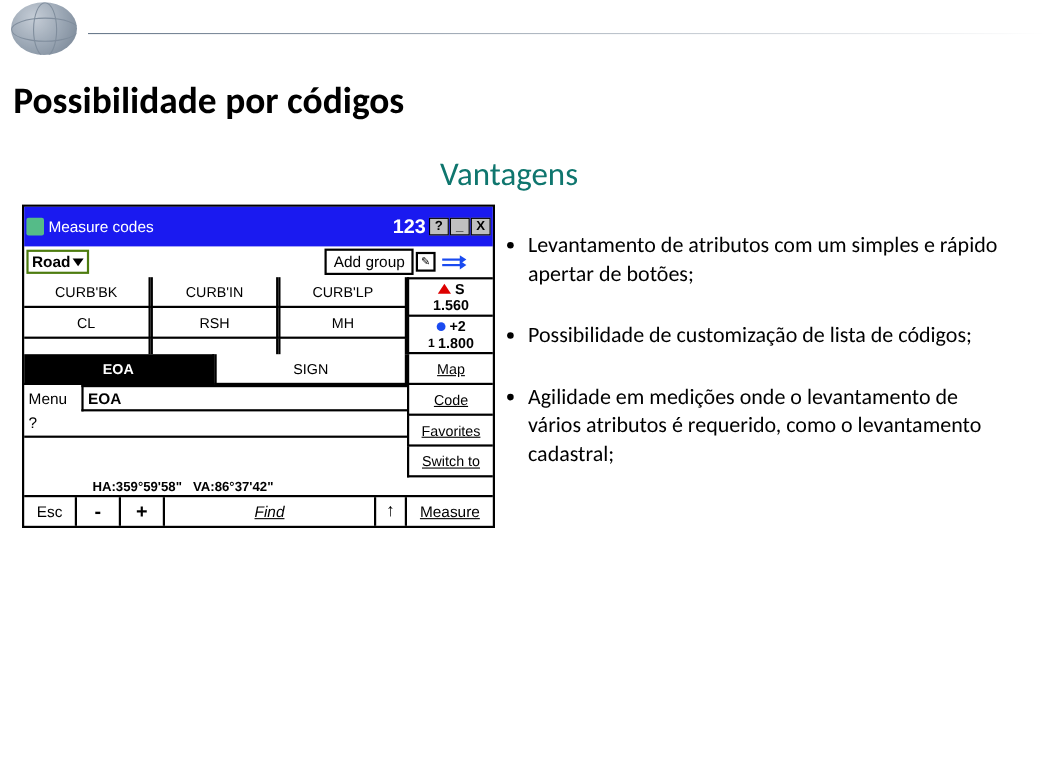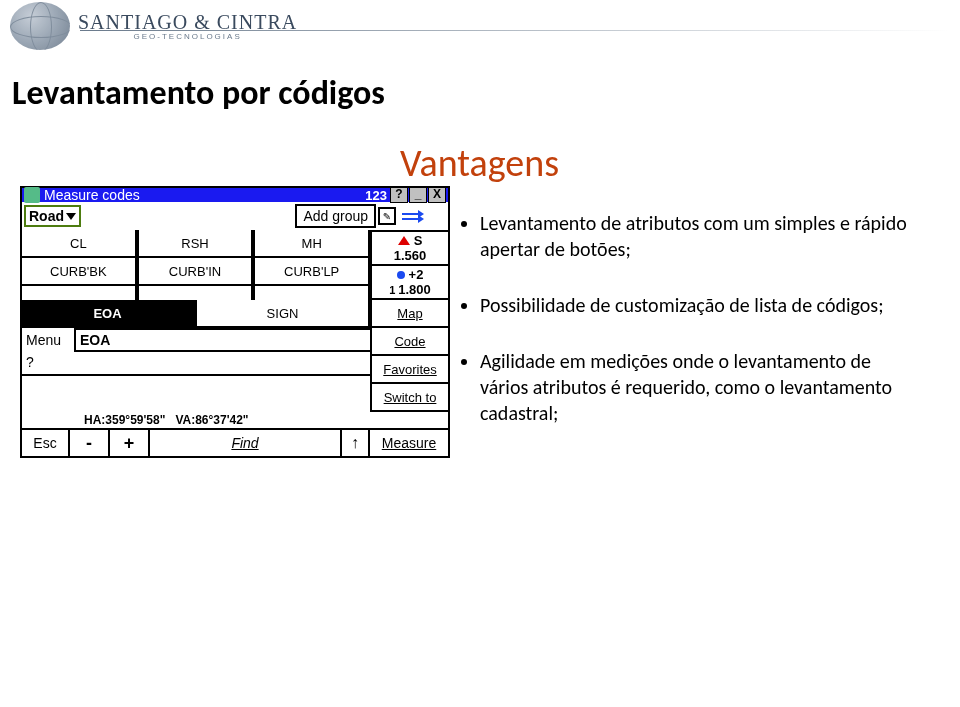--- a/index.html
+++ b/index.html
@@ -10,33 +10,33 @@
 .globe::before, .globe::after { content:""; position:absolute; border:1px solid #6a7a8c; border-radius:50%; }
 .globe::before { width:60px; height:20px; top:14px; left:0; }
 .globe::after { width:20px; height:48px; left:20px; top:0; }
 .brand { display:flex; flex-direction:column; }
 .brand-name { font-family: "Trajan Pro", "Times New Roman", serif; font-size: 20px; color:#3a4a5e; letter-spacing:1px; font-variant: small-caps; }
 .brand-sub { font-size:8px; color:#6a7a8c; letter-spacing:2px; text-align:center; margin-top:-2px; }
 .top-rule { position:absolute; top:30px; left:80px; right:10px; height:1px; background:linear-gradient(to right, #6a7a8c, rgba(106,122,140,0)); }
 
 .page-title { position:absolute; top:72px; left:12px; font-size:34px; font-weight:bold; color:#000; font-family: Calibri, Arial, sans-serif; }
 
-.subtitle { position:absolute; top:140px; left:400px; font-size:38px; color:#c2410c; font-family: Calibri, Arial, sans-serif; }
+.subtitle { position:absolute; top:140px; left:400px; font-size:30px; color:#0f766e; font-family: Calibri, Arial, sans-serif; }
 
 .bullets { position:absolute; top:210px; left:480px; width:430px; font-family: Calibri, Arial, sans-serif; font-size:20px; color:#000; line-height:1.3; }
 .bullets li { list-style: disc; margin-bottom: 30px; }
 
 .win { position:absolute; top:186px; left:20px; width:430px; border:2px solid #000; background:#fff; font-family: "MS Sans Serif", Arial, sans-serif; font-size:14px; }
 
-.titlebar { background:#1a1af0; color:#fff; display:flex; align-items:center; height:14px; padding:0 2px; gap:4px; }
+.titlebar { background:#1a1af0; color:#fff; display:flex; align-items:center; height:36px; padding:0 2px; gap:4px; }
 .tb-icon { width:16px; height:16px; background:#5b8; border-radius:2px; display:inline-block; }
 .tb-title { flex:1; font-size:14px; }
 .tb-right { display:flex; gap:1px; align-items:center; }
 .tb-btn { background:#c0c0c0; border:1px solid #000; width:18px; height:16px; font-size:12px; line-height:12px; text-align:center; color:#000; font-weight:bold; }
-.tb-txt { font-weight:bold; color:#fff; font-size:13px; padding:0 2px;margin-left:44px; }
+.tb-txt { font-weight:bold; color:#fff; font-size:18px; padding:0 2px;margin-left:44px; }
 
 .row { display:flex; align-items:center; border-bottom:0; }
 .row-top { padding:2px; gap:2px; }
 .road-sel { border:2px solid #4d7c0f; padding:1px 3px; font-weight:bold; display:flex; align-items:center; gap:2px; }
 .down-tri { width:0; height:0; border-left:5px solid transparent; border-right:5px solid transparent; border-top:7px solid #000; }
 .btn { border:2px solid #000; background:#fff; padding:2px 6px; font-size:14px; text-align:right; }
 .pencil { width:18px; height:18px; border:2px solid #000; display:flex; align-items:center; justify-content:center; font-size:10px; }
 
 .staff-col { width:48px; display:flex; flex-direction:column; align-items:center; font-size:11px; border-left:2px solid #000; }
 
@@ -68,28 +68,24 @@
 .hline { width:18px; height:2px; background:#1a4af0; position:relative; }
 .hline::after { content:""; position:absolute; right:-4px; top:-3px; width:0; height:0; border-top:4px solid transparent; border-bottom:4px solid transparent; border-left:6px solid #1a4af0; }
 .dot { width:8px; height:8px; background:#1a4af0; border-radius:50%; }
 .red-tri { width:0; height:0; border-left:6px solid transparent; border-right:6px solid transparent; border-bottom:9px solid #d00; }
 </style>
 </head>
 <body>
 
 <div class="logo-bar">
   <div class="globe"></div>
-  <div class="brand">
-    <div class="brand-name">SANTIAGO &amp; CINTRA</div>
-    <div class="brand-sub">GEO-TECNOLOGIAS</div>
-  </div>
 </div>
 <div class="top-rule"></div>
 
-<div class="page-title">Levantamento por códigos</div>
+<div class="page-title">Possibilidade por códigos</div>
 <div class="subtitle">Vantagens</div>
 
 <ul class="bullets">
   <li>Levantamento de atributos com um simples e rápido apertar de botões;</li>
   <li>Possibilidade de customização de lista de códigos;</li>
   <li>Agilidade em medições onde o levantamento de vários atributos é requerido, como o levantamento cadastral;</li>
 </ul>
 
 <div class="win">
 
@@ -116,28 +112,28 @@
       <div style="display:flex; flex-direction:column; gap:0;">
         <span class="hline"></span>
         <span class="hline" style="margin-top:3px;"></span>
       </div>
     </div>
   </div>
 
   <div class="grid-area">
     <div class="code-grid">
       <div class="code-row">
+        <div class="code-cell first">CURB'BK</div>
+        <div class="code-cell">CURB'IN</div>
+        <div class="code-cell">CURB'LP</div>
+      </div>
+      <div class="code-row">
         <div class="code-cell first">CL</div>
         <div class="code-cell">RSH</div>
         <div class="code-cell">MH</div>
-      </div>
-      <div class="code-row">
-        <div class="code-cell first">CURB'BK</div>
-        <div class="code-cell">CURB'IN</div>
-        <div class="code-cell">CURB'LP</div>
       </div>
       <div class="code-row" style="height:14px;">
         <div class="code-cell first" style="height:14px;border-bottom:none;"></div>
         <div class="code-cell" style="height:14px;border-bottom:none;"></div>
         <div class="code-cell" style="height:14px;border-bottom:none;"></div>
       </div>
       <div class="code-row">
         <div class="code-cell first sel">EOA</div>
         <div class="code-cell">SIGN</div>
       </div>

